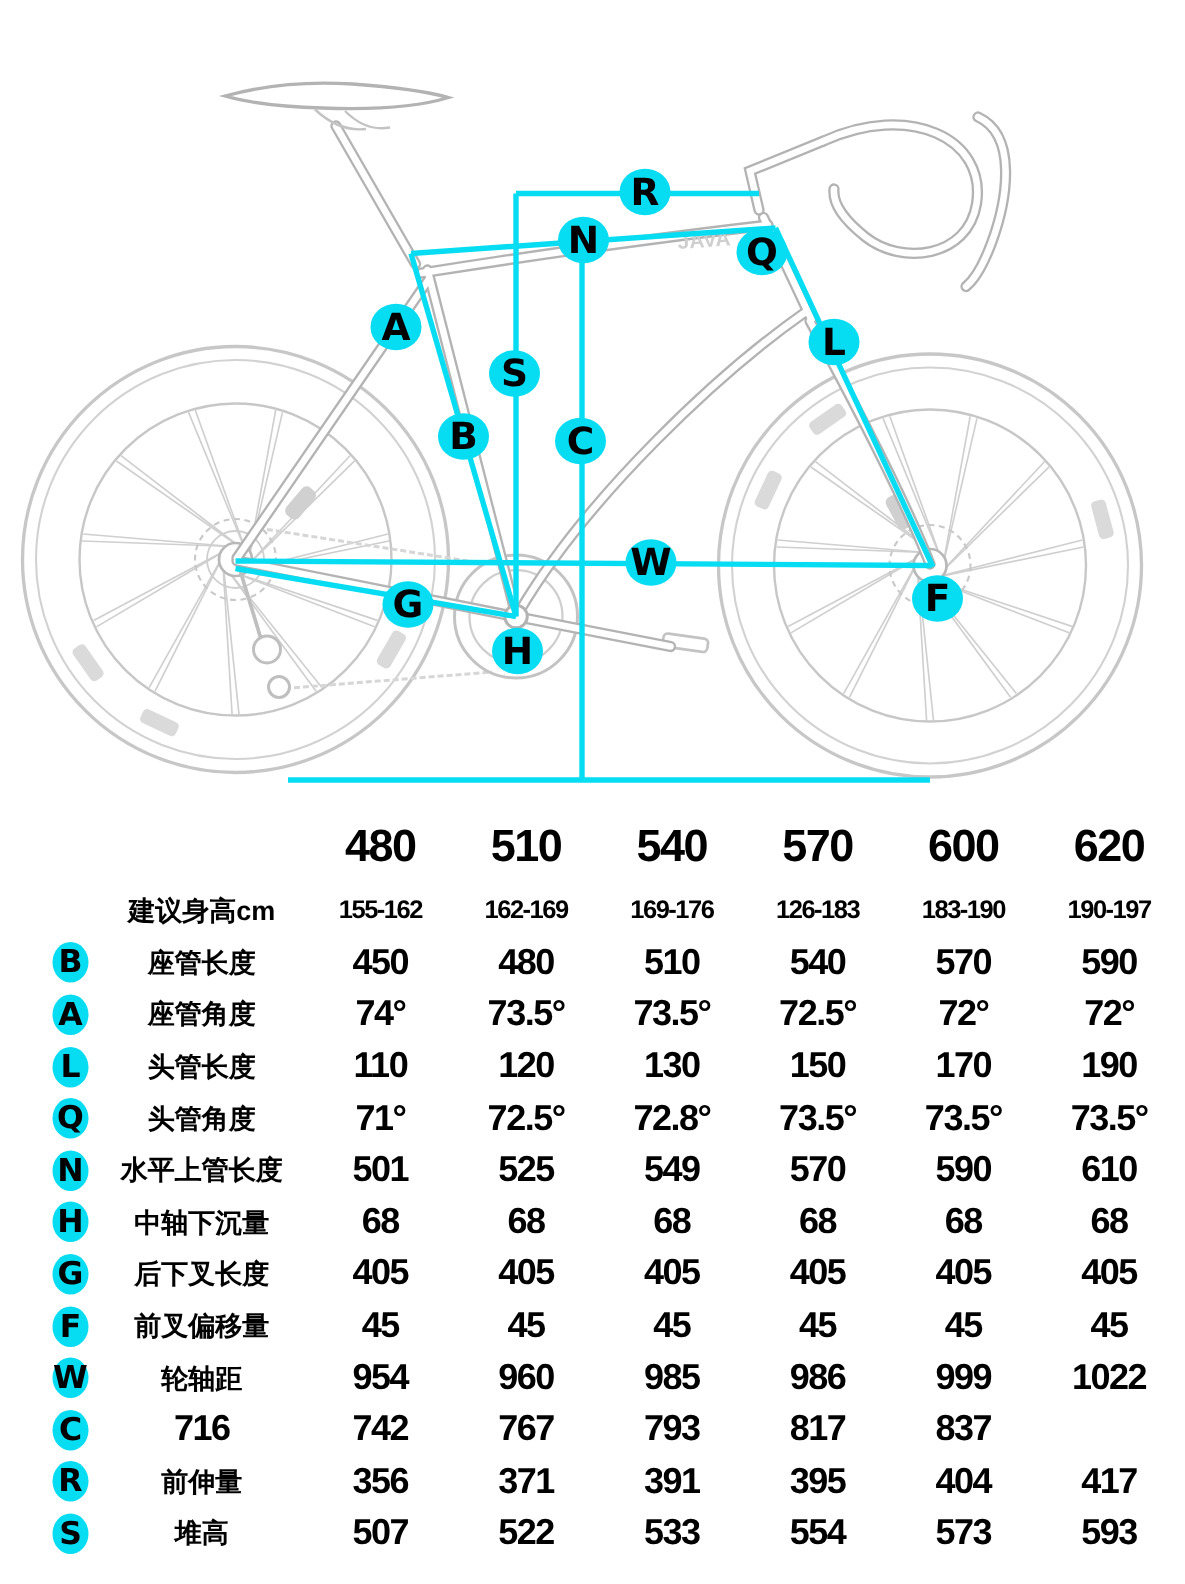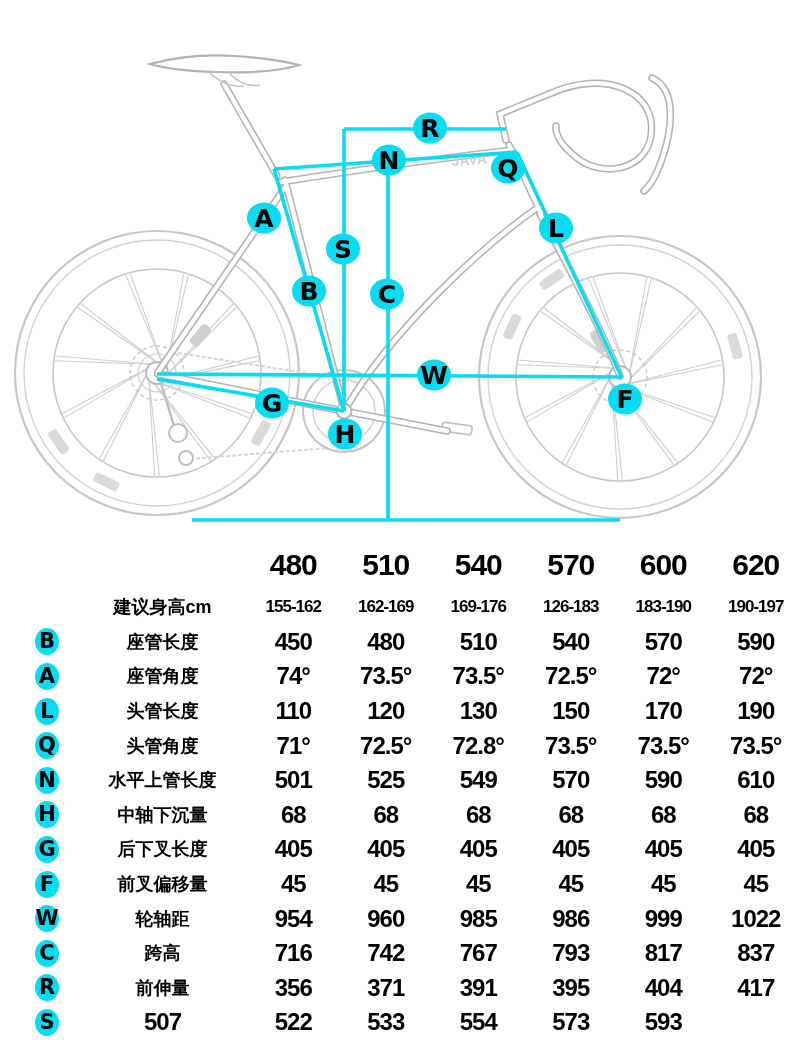--- a/index.html
+++ b/index.html
@@ -18,21 +18,21 @@
     background:var(--cyan);
     display:flex; align-items:center; justify-content:center;
     font-family:"DejaVu Sans","Liberation Sans",sans-serif;
     font-weight:700; font-size:25px; line-height:1; color:#000;
   }
   
   .geo-table { width:790px; padding:0 2px 0 30px; }
   .trow {
     display:grid;
     grid-template-columns:34px 141px repeat(6,1fr);
-    align-items:center; height:34.6px;gap:28px;
+    align-items:center; height:34.6px;
   }
   .trow.header-row { height:50px; }
   .cell { text-align:center; font-weight:700; }
   .cell.size  { font-size:30px; letter-spacing:-1px; }
   .cell.range { font-size:17px; letter-spacing:-1px; }
   .cell.val   { font-size:24px; letter-spacing:-1px; }
   .cell.label { font-size:18px; }
   .tb-badge-cell { display:flex; justify-content:center; align-items:center; }
   .tbadge {
     width:24px; height:27px; border-radius:50%;
@@ -338,21 +338,20 @@
       <div class="cell val">960</div>
       <div class="cell val">985</div>
       <div class="cell val">986</div>
       <div class="cell val">999</div>
       <div class="cell val">1022</div>
     </div>
     <div class="trow">
       <div class="tb-badge-cell">
         <div class="tbadge">C</div>
       </div>
-      <div class="cell label">跨高</div>
       <div class="cell val">716</div>
       <div class="cell val">742</div>
       <div class="cell val">767</div>
       <div class="cell val">793</div>
       <div class="cell val">817</div>
       <div class="cell val">837</div>
     </div>
     <div class="trow">
       <div class="tb-badge-cell">
         <div class="tbadge">R</div>
@@ -362,20 +361,21 @@
       <div class="cell val">371</div>
       <div class="cell val">391</div>
       <div class="cell val">395</div>
       <div class="cell val">404</div>
       <div class="cell val">417</div>
     </div>
     <div class="trow">
       <div class="tb-badge-cell">
         <div class="tbadge">S</div>
       </div>
+      <div class="cell label">堆高</div>
       <div class="cell val">507</div>
       <div class="cell val">522</div>
       <div class="cell val">533</div>
       <div class="cell val">554</div>
       <div class="cell val">573</div>
       <div class="cell val">593</div>
     </div>
   </div>
 
 </body></html>

